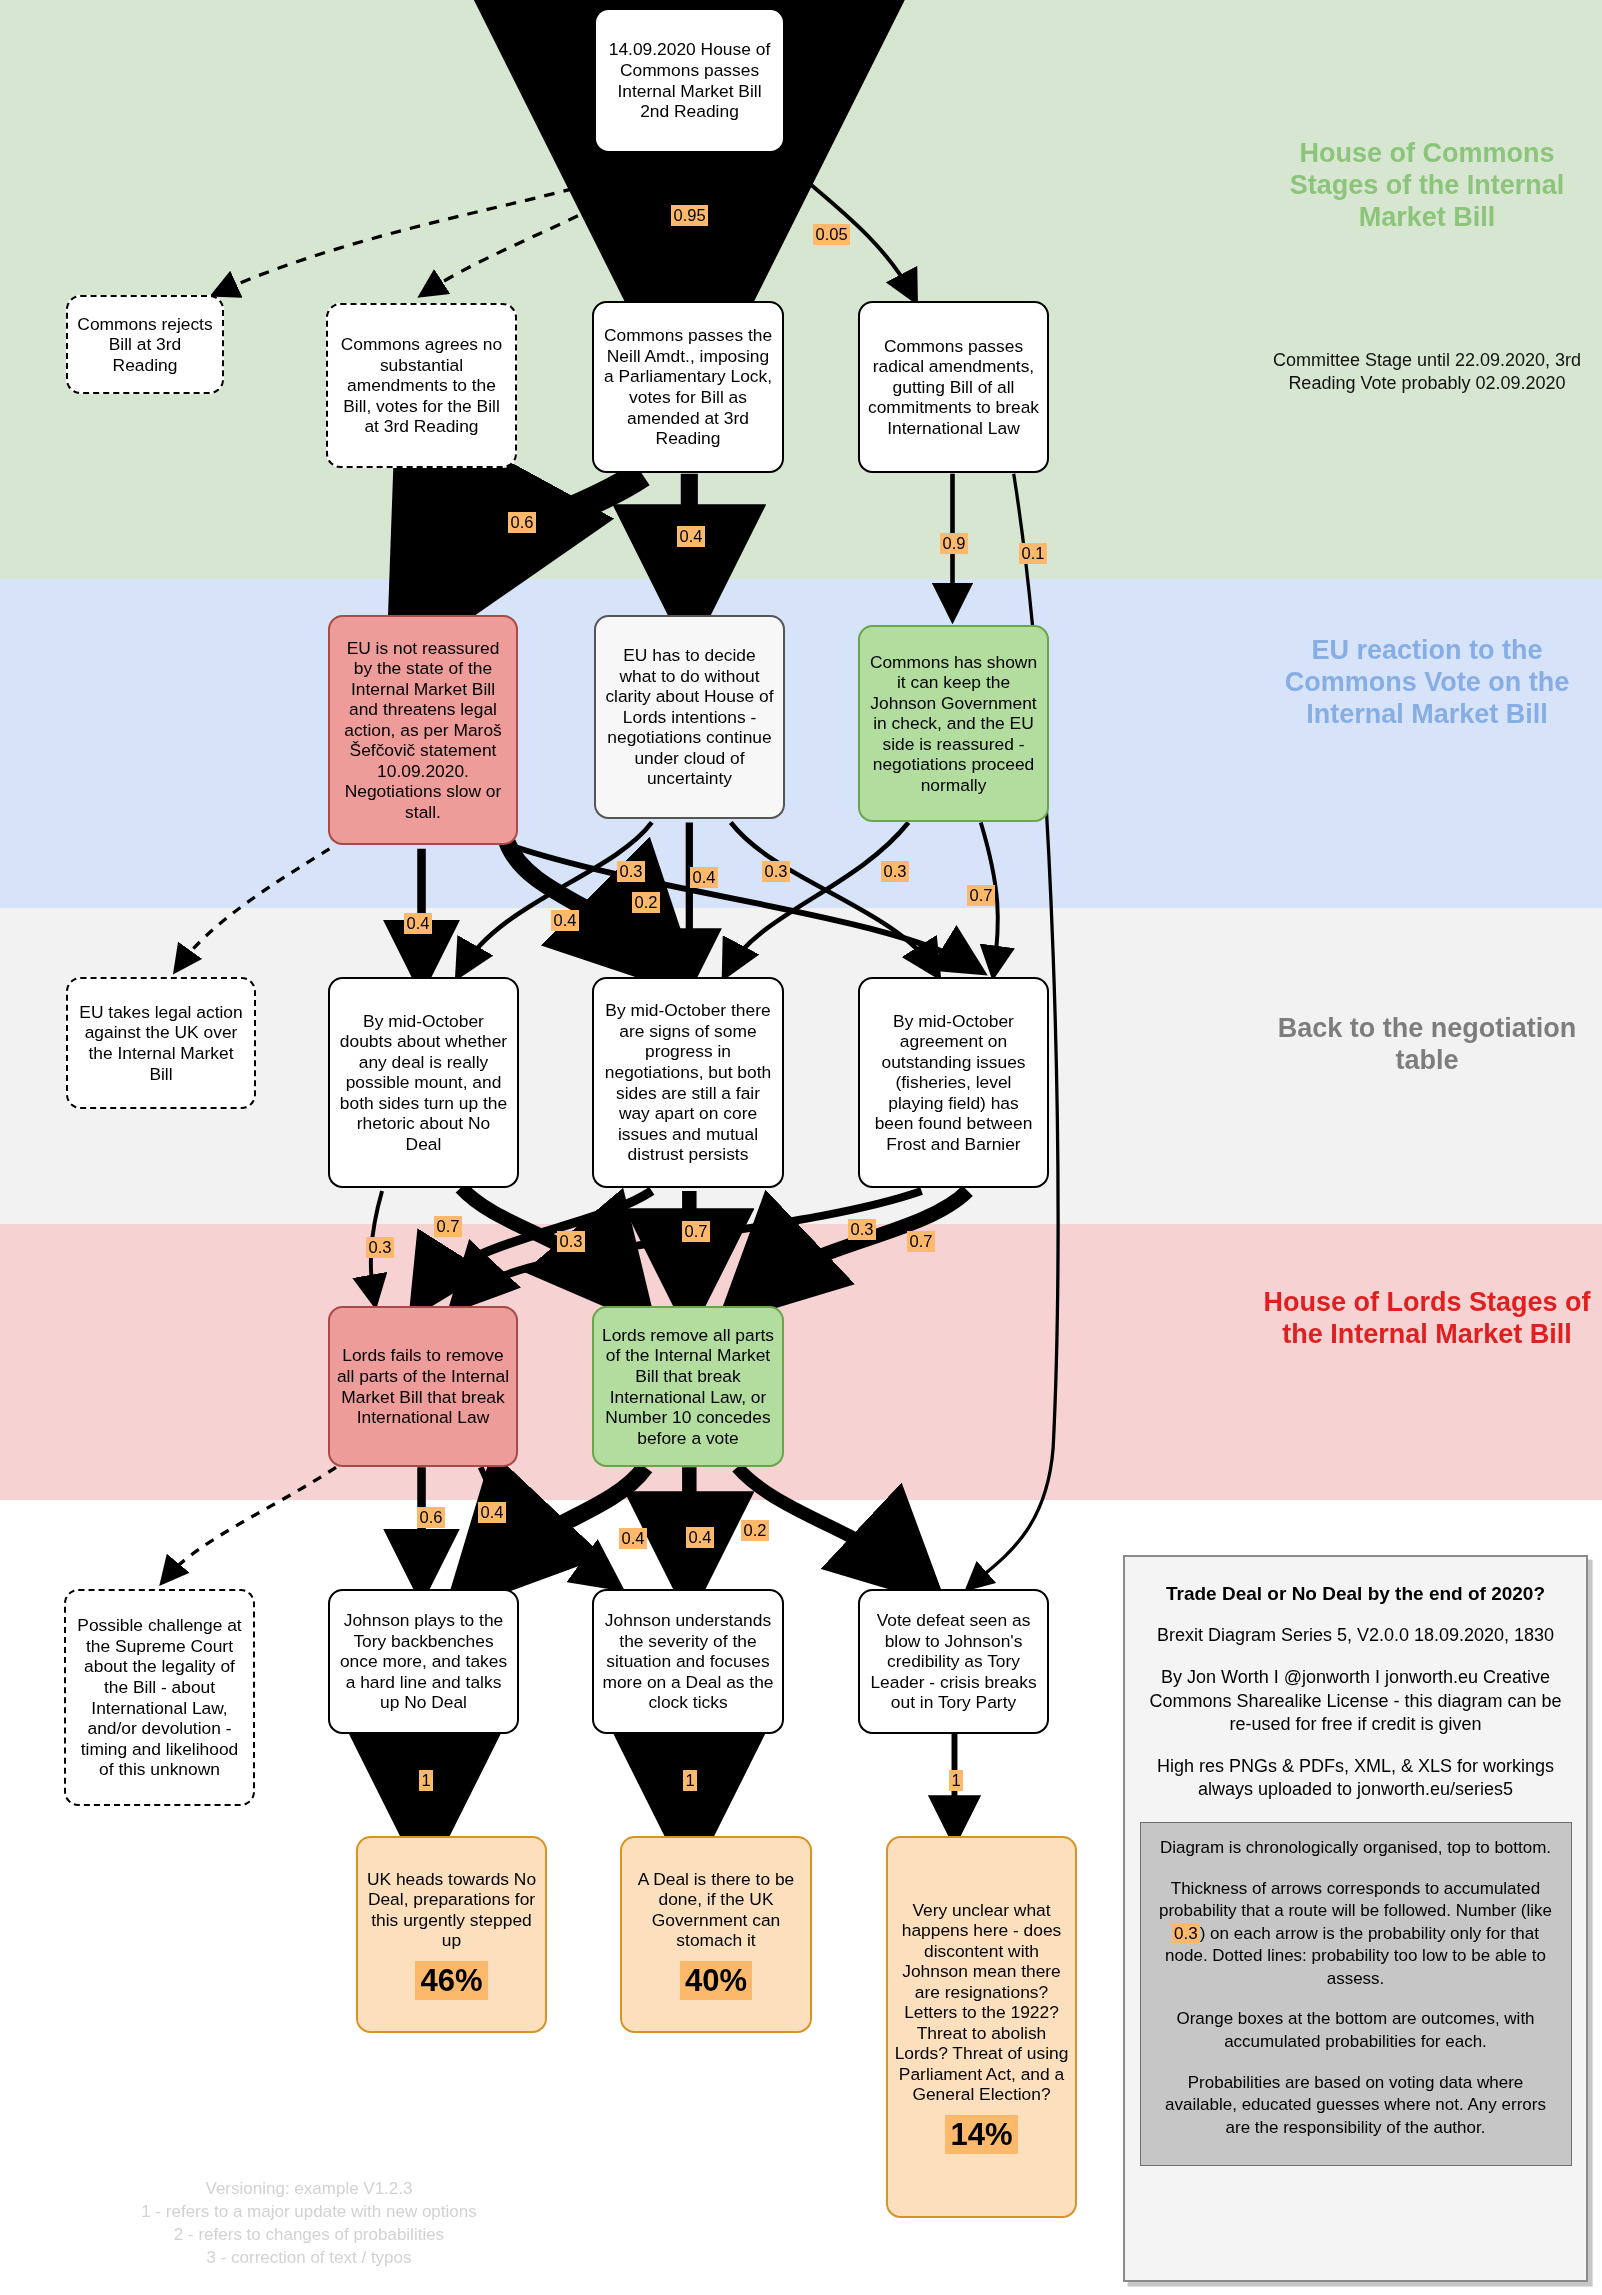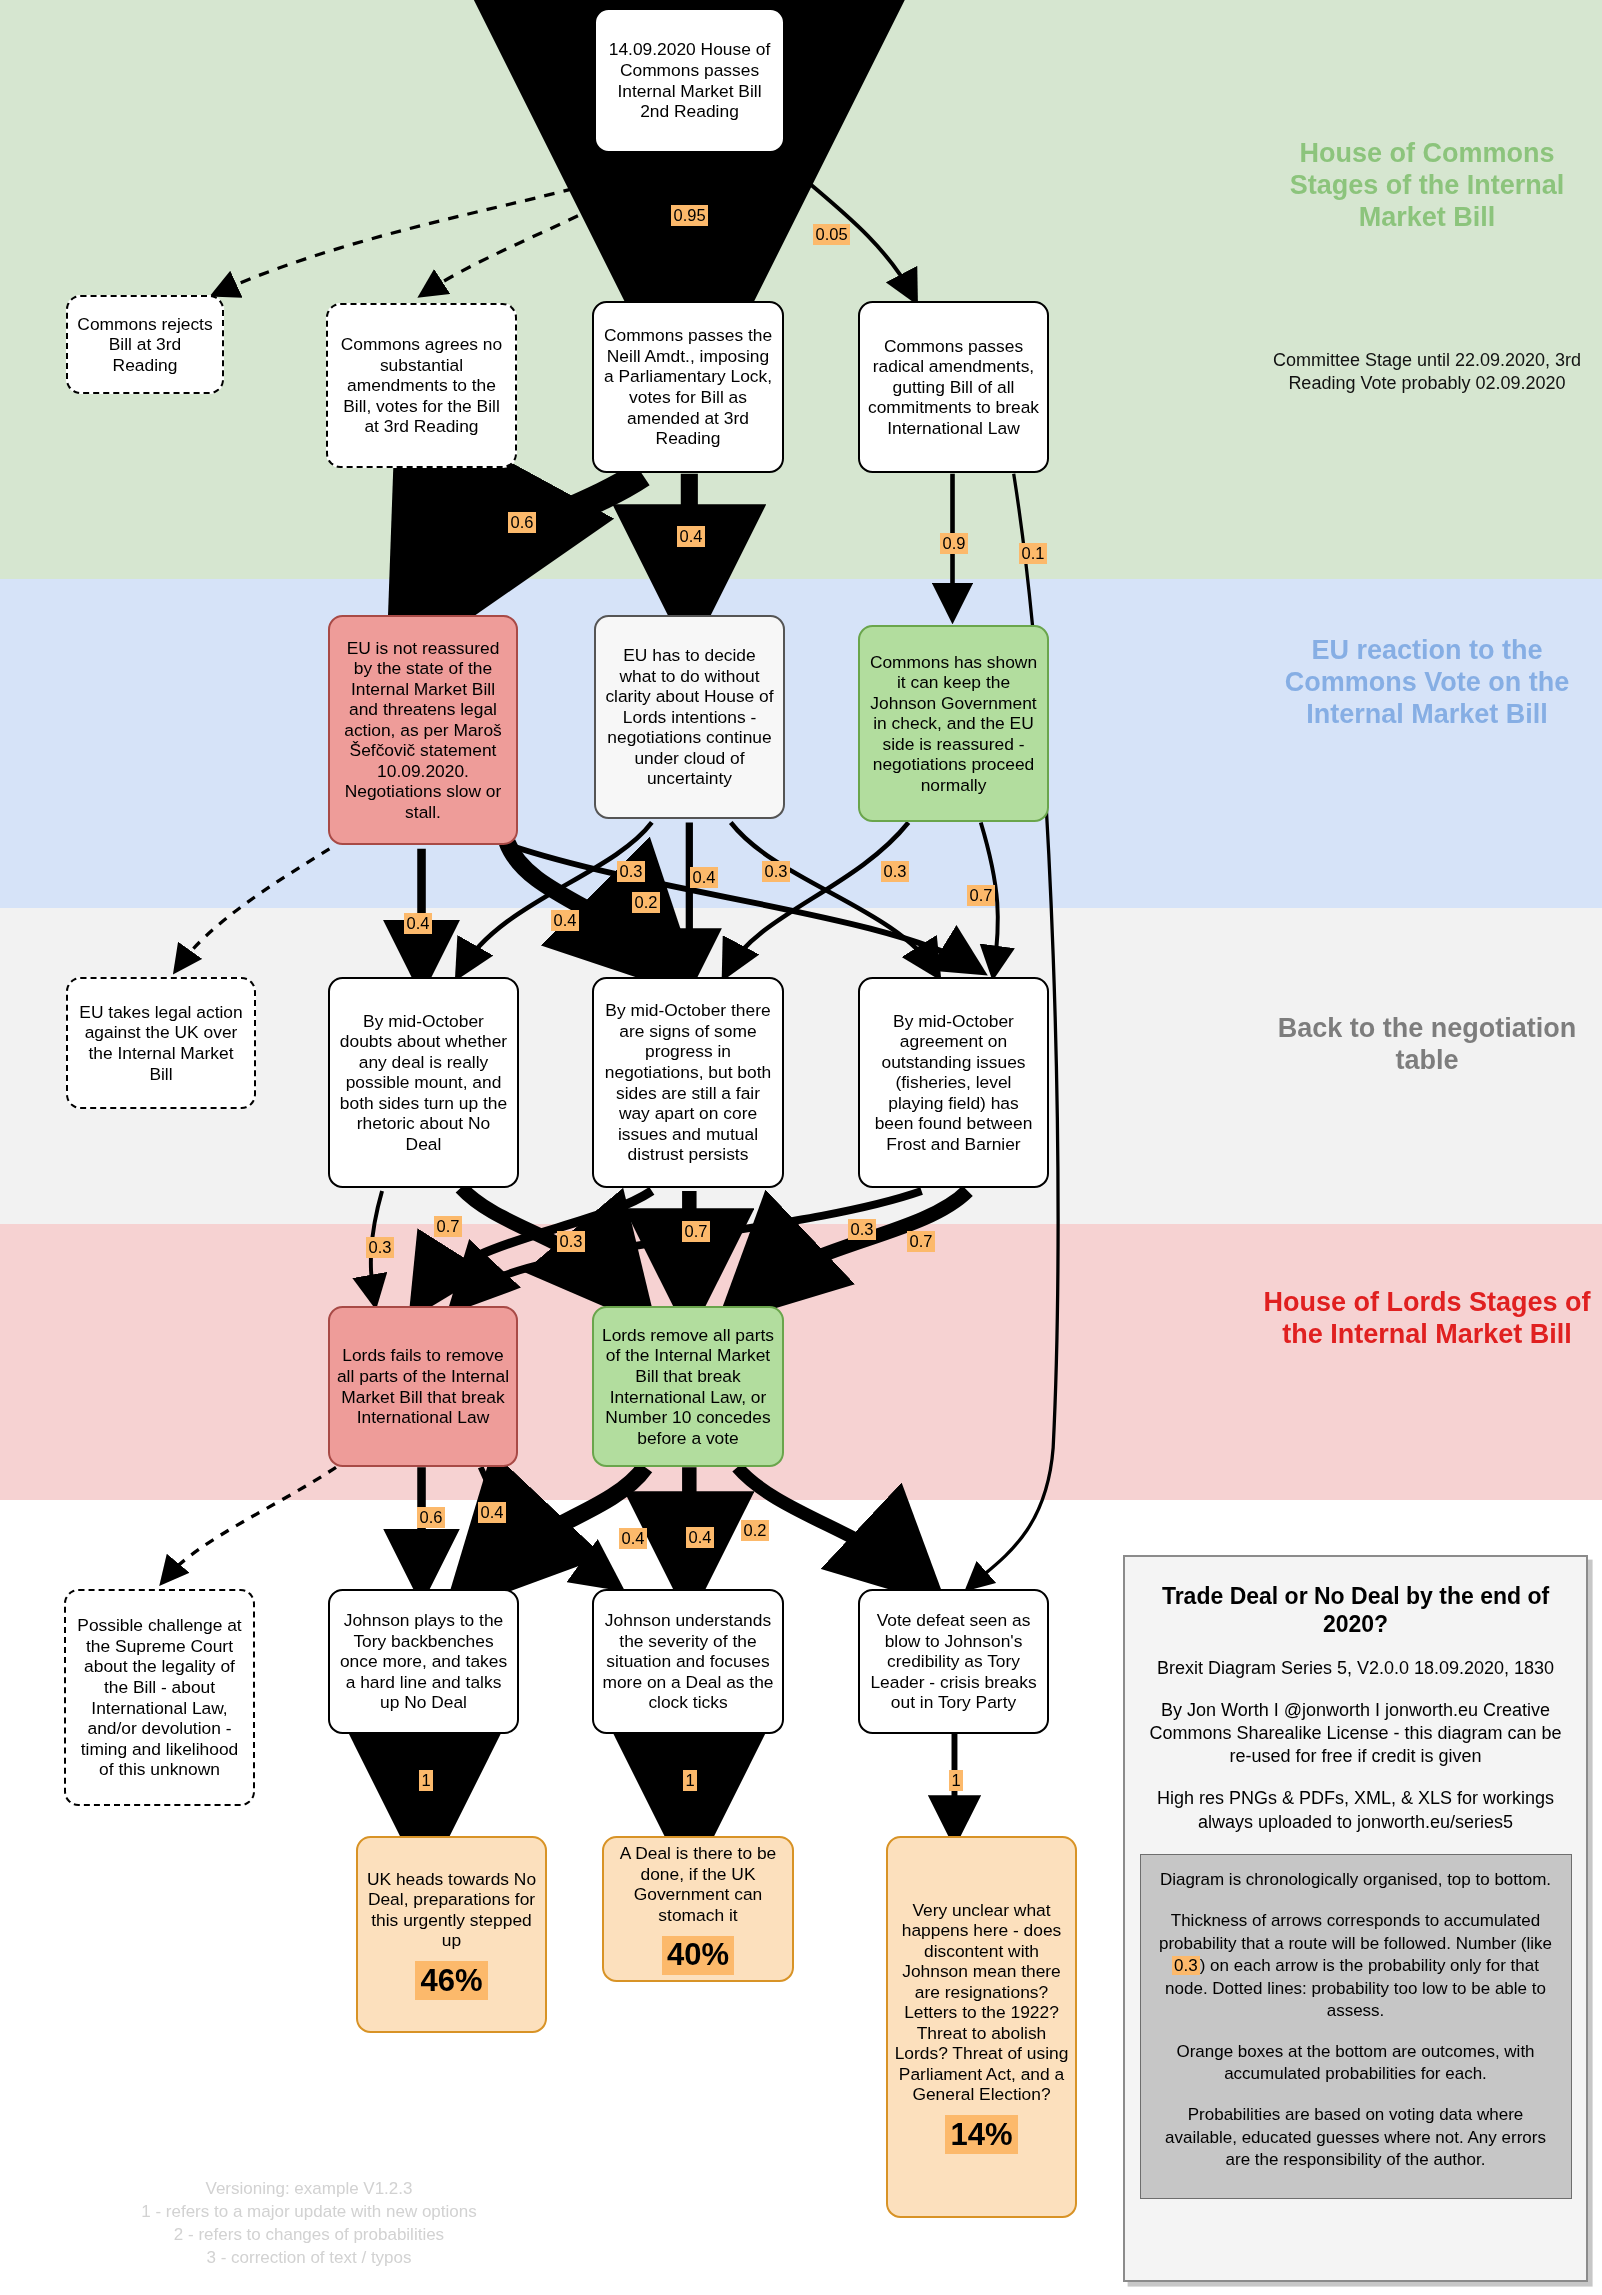--- a/index.html
+++ b/index.html
@@ -39,21 +39,21 @@
        font-size:31px;padding:1.3px 5.3px;}
 
   
   .prob{position:absolute;background:#fcb96b;color:#000;font-size:16.5px;line-height:1.1;
         padding:1.3px 2.6px;text-align:center;}
 
   
   #legend{position:absolute;left:1123px;top:1555px;width:465px;height:727px;
           background:#f4f4f4;border:2px solid #8b8b8b;box-sizing:border-box;
           box-shadow:4.6px 4.6px 0 rgba(0,0,0,.22);padding:17px 14.5px;}
-  #legend .ltitle{font-size:23px;font-weight:bold;text-align:center;line-height:1.2;
+  #legend .ltitle{font-size:19px;font-weight:bold;text-align:center;line-height:1.2;
                   margin-top:9.2px;}
   #legend .lline{font-size:18px;text-align:center;line-height:1.3;margin-top:18.4px;color:#000;}
   #legend .lbox{margin-top:20px;background:#c6c6c6;border:1.3px solid #6e6e6e;
                 padding:14.5px 12px;font-size:17px;line-height:1.32;text-align:center;}
   #legend .lbox p{margin:0 0 18.4px 0;}
   #legend .lbox p:last-child{margin-bottom:12px;}
   .chip-inline{background:#fcb96b;padding:0 2px;}
 
   
   #versioning{position:absolute;left:59px;top:2178px;width:500px;text-align:center;
@@ -224,21 +224,21 @@
     <span class="inner">Vote defeat seen as blow to Johnson's credibility as Tory Leader - crisis breaks out in Tory Party</span>
   </div>
 
   <div class="node orange" style="left:328px;top:1836px;width:191px;height:197px;">
     <div class="inner">
       <div>UK heads towards No Deal, preparations for this urgently stepped up</div>
       <div class="pct">46%</div>
     </div>
   </div>
 
-  <div class="node orange" style="left:574px;top:1836px;width:192px;height:146px;">
+  <div class="node orange" style="left:592px;top:1836px;width:192px;height:197px;">
     <div class="inner">
       <div>A Deal is there to be done, if the UK Government can stomach it</div>
       <div class="pct">40%</div>
     </div>
   </div>
 
   <div class="node orange" style="left:858px;top:1836px;width:191px;height:382px;">
     <div class="inner">
       <div>Very unclear what happens here - does discontent with Johnson mean there are resignations? Letters to the 1922? Threat to abolish Lords? Threat of using Parliament Act, and a General Election?</div>
       <div class="pct">14%</div>

